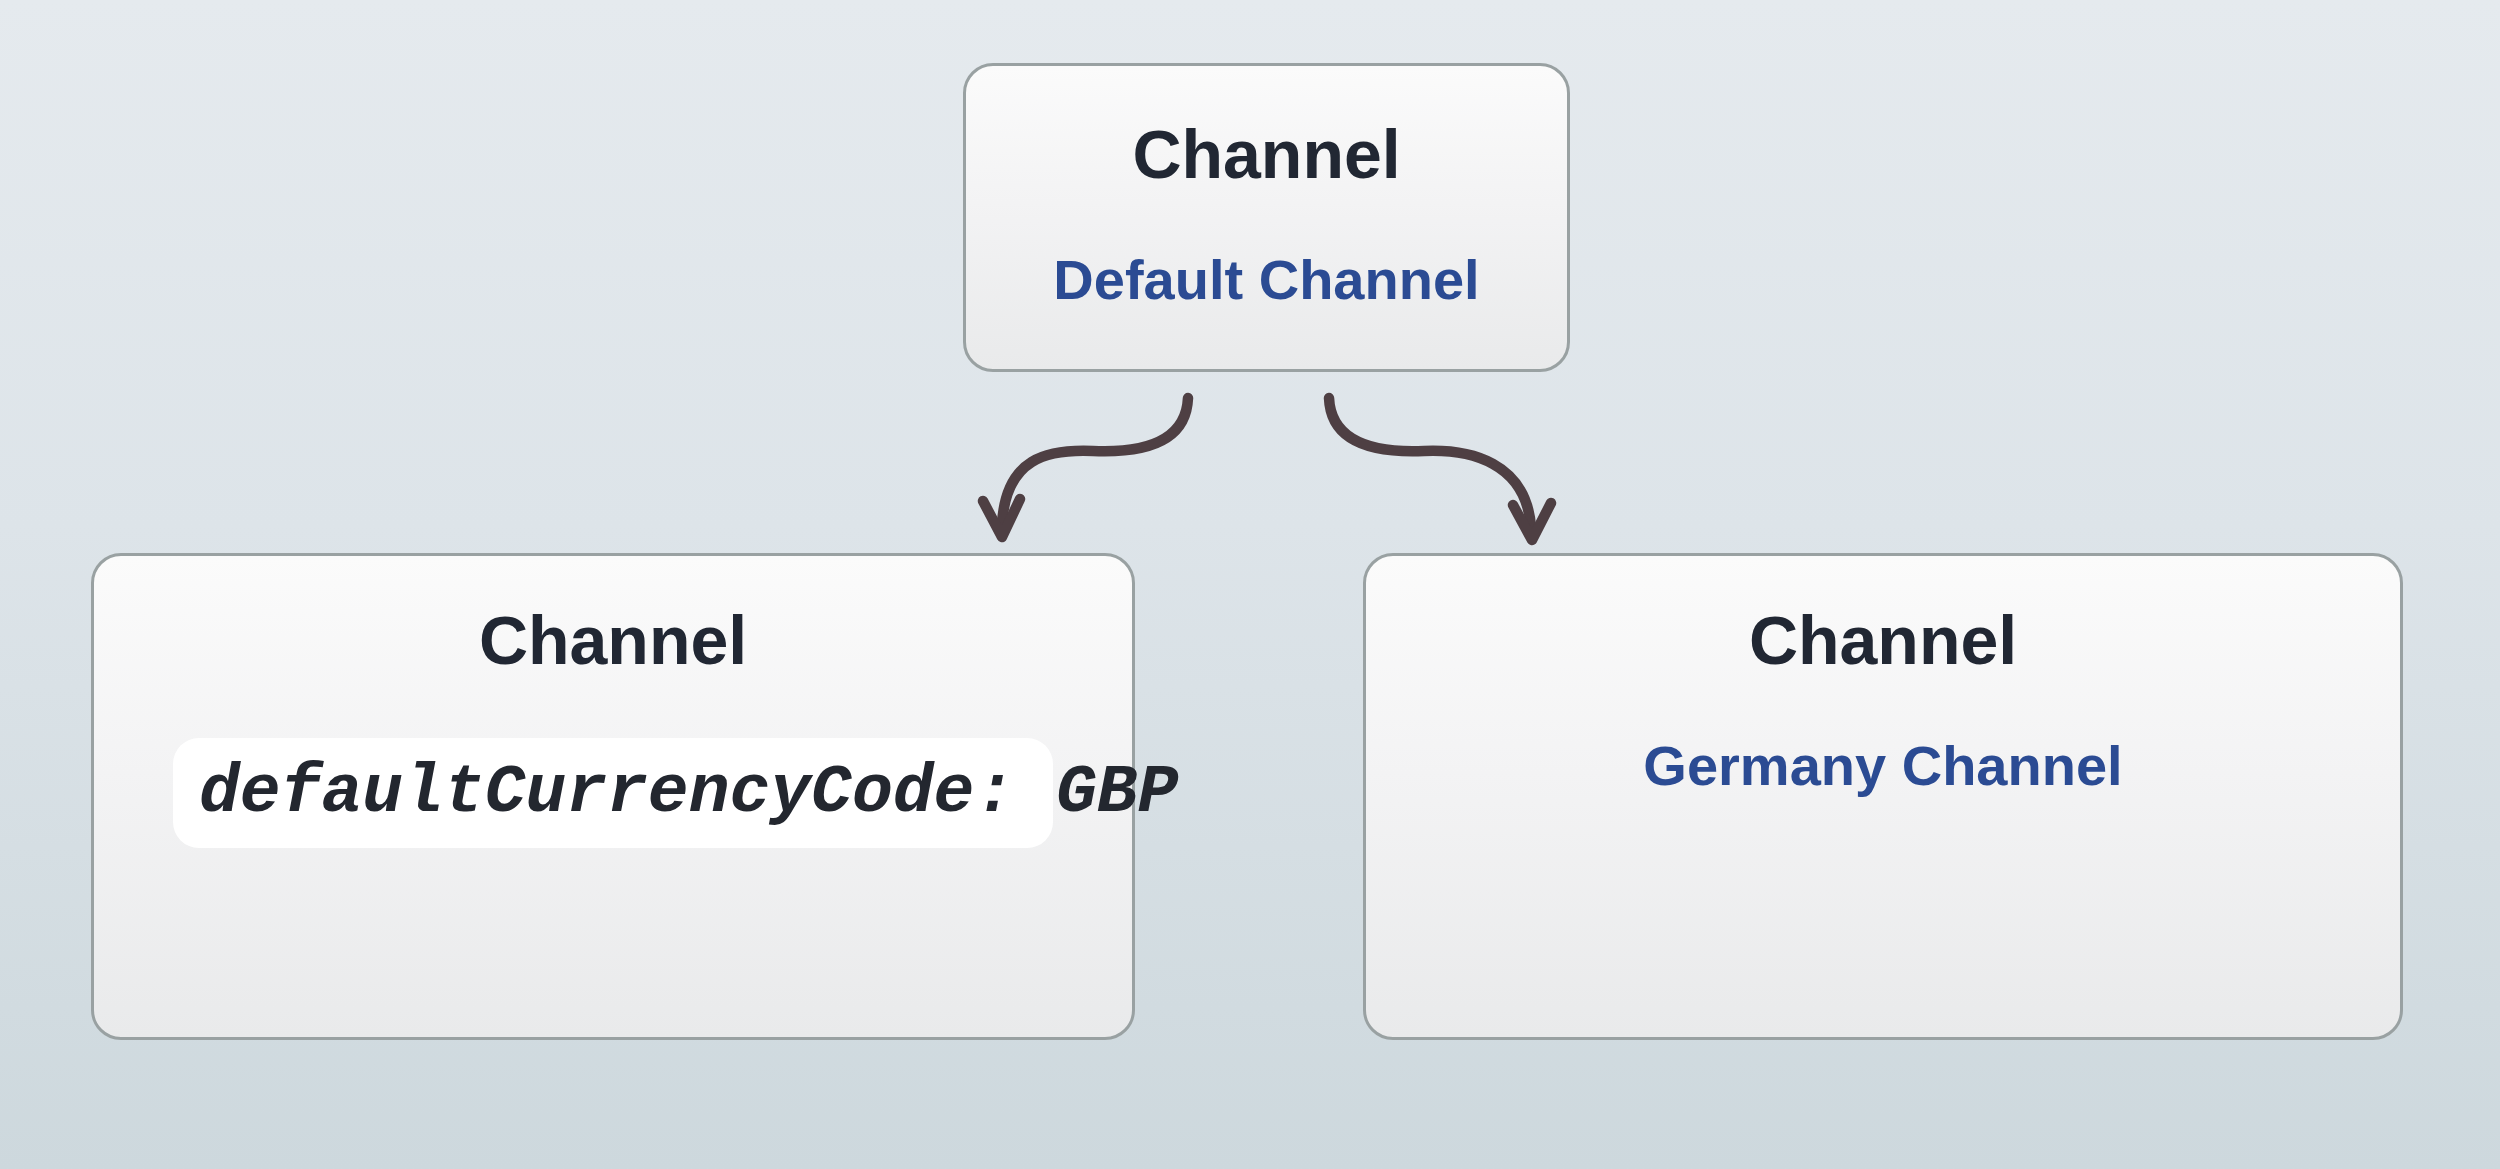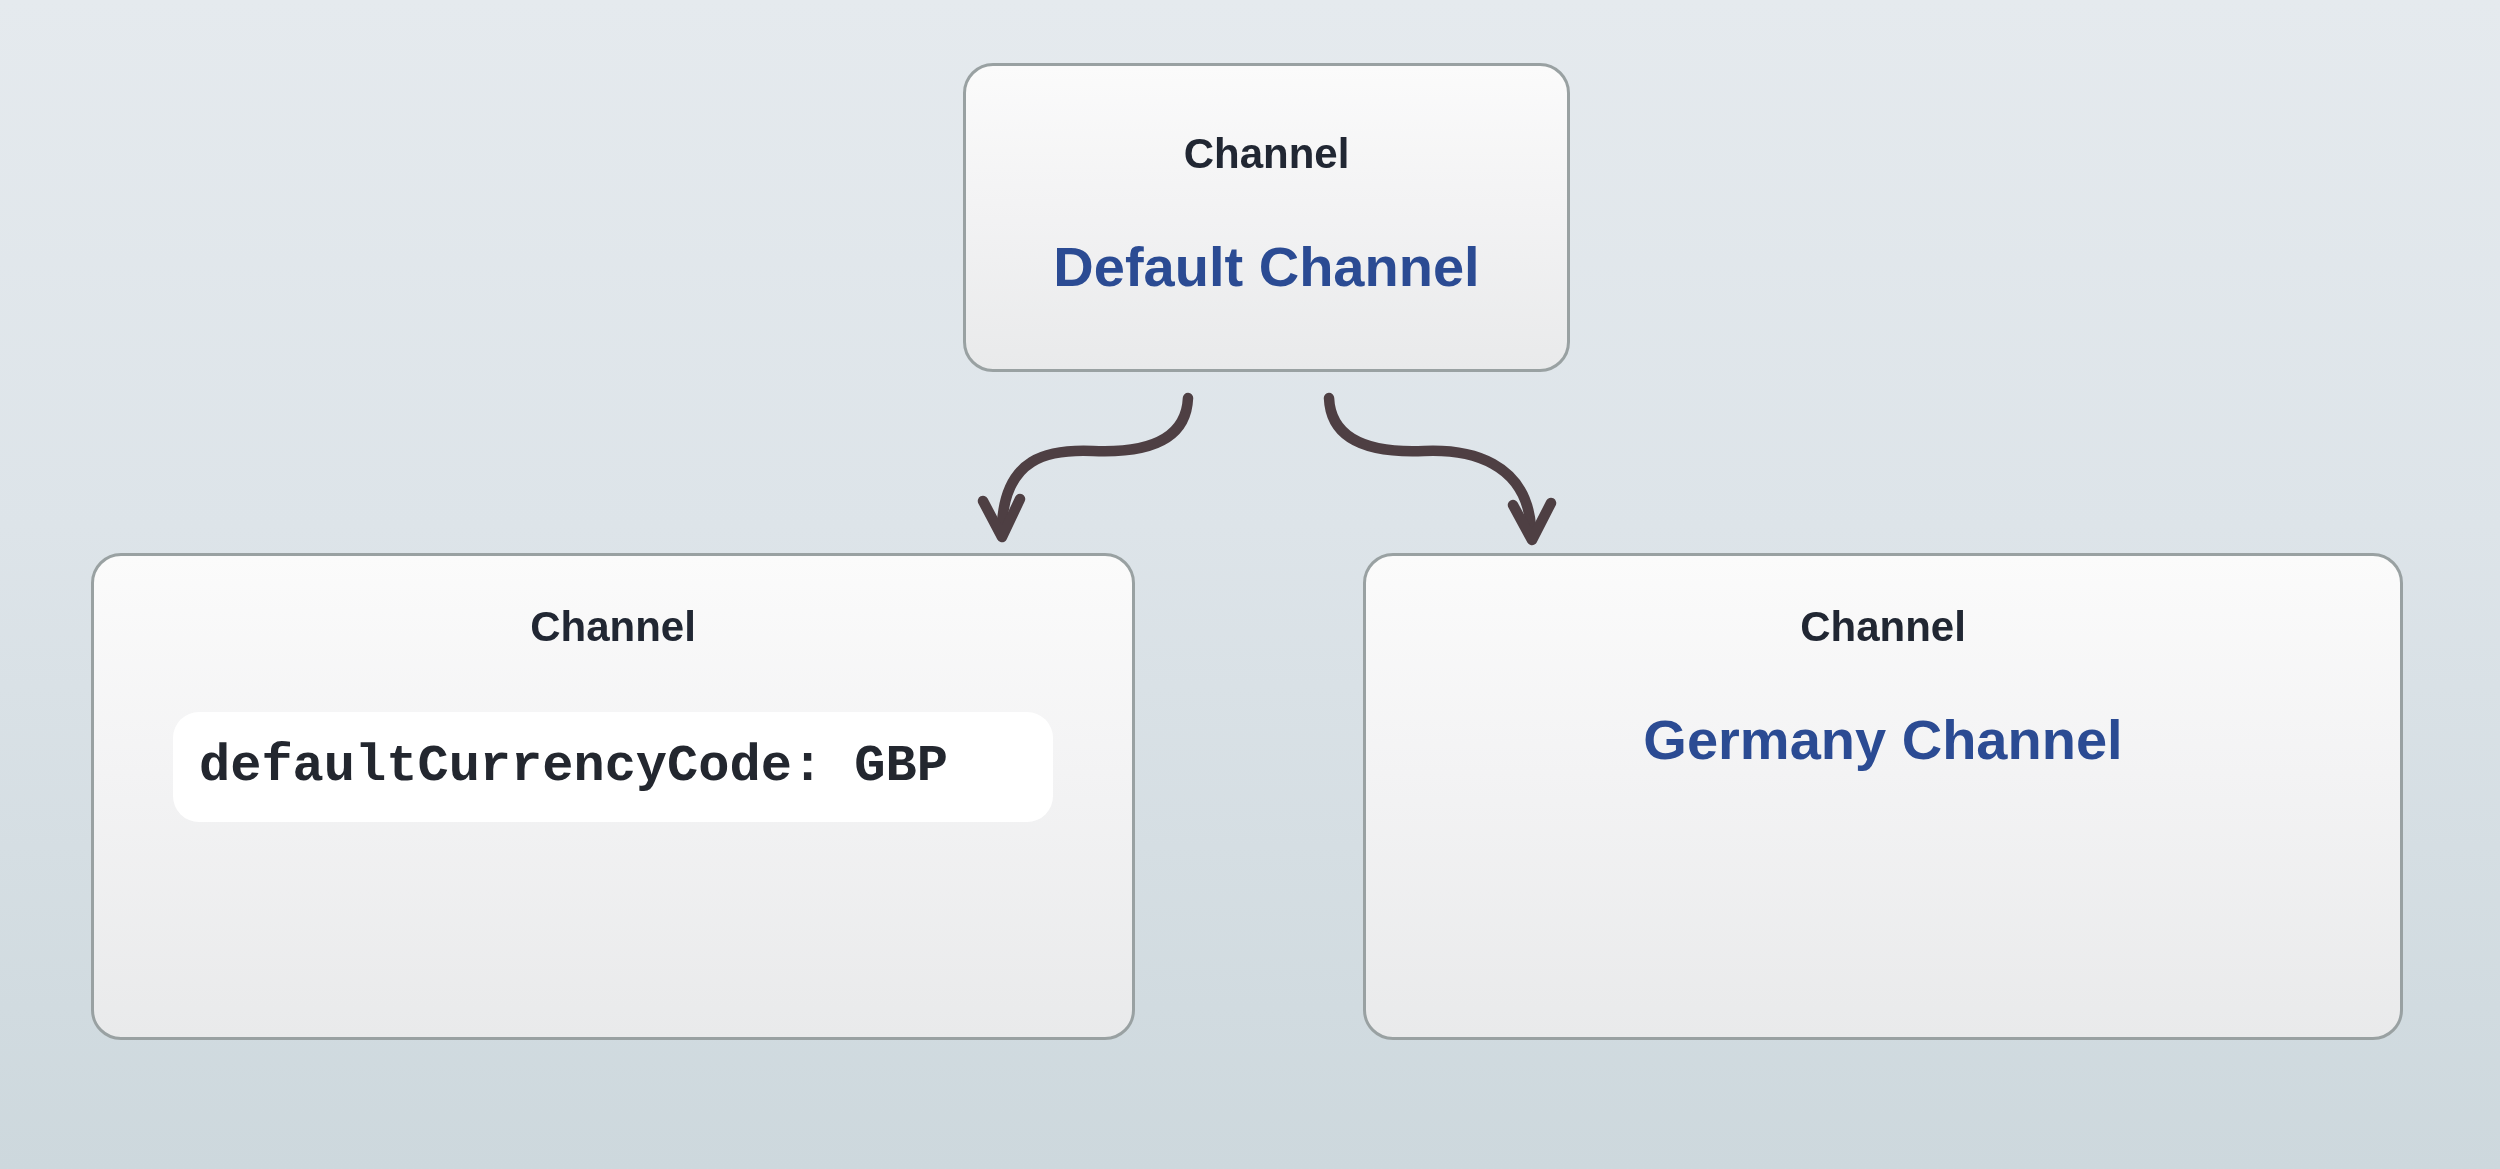--- a/index.html
+++ b/index.html
@@ -32,36 +32,37 @@
     position:absolute;box-sizing:border-box;
     background:linear-gradient(180deg,var(--node-fill-top) 0%,#f3f3f4 45%,var(--node-fill-bottom) 100%);
     border:3px solid var(--node-border);
     border-radius:30px;
     display:flex;flex-direction:column;align-items:center;
   }
   .node-root{left:963px;top:63px;width:607px;height:309px;justify-content:center;gap:64px;padding-bottom:8px;}
   .node-child{left:91px;top:553px;width:1044px;height:487px;padding-top:50px;gap:64px;}
   .node-child.right{left:1363px;width:1040px;}
   .node-title{
-    font-size:42px;font-weight:bold;line-height:1;color:var(--title-color);
+    font-size:68px;font-weight:bold;line-height:1;color:var(--title-color);
     letter-spacing:0px;
   }
   .node-name{
     font-size:56px;font-weight:bold;line-height:1;color:var(--name-color);
   }
   .code-pill{
     box-sizing:border-box;
     width:880px;height:110px;border-radius:26px;background:var(--code-bg);
     display:flex;align-items:center;
     padding-left:26px;
   }
   .code-pill code{
     font-family:"Liberation Mono","DejaVu Sans Mono",monospace;
-    font-size:52px;font-weight:700;line-height:1;color:var(--code-text);
+    font-size:68px;font-weight:700;line-height:1;color:var(--code-text);
     white-space:pre;
+    font-style:italic;
   }
 </style>
 </head>
 <body>
 
 <div class="canvas">
 
   <svg class="arrows" viewBox="0 0 2500 1169" xmlns="http://www.w3.org/2000/svg">
     <g>
       <path d="M 1188 398 C 1186 444 1140 453 1093 451 C 1047 449 1006 458 1002 524"></path>

